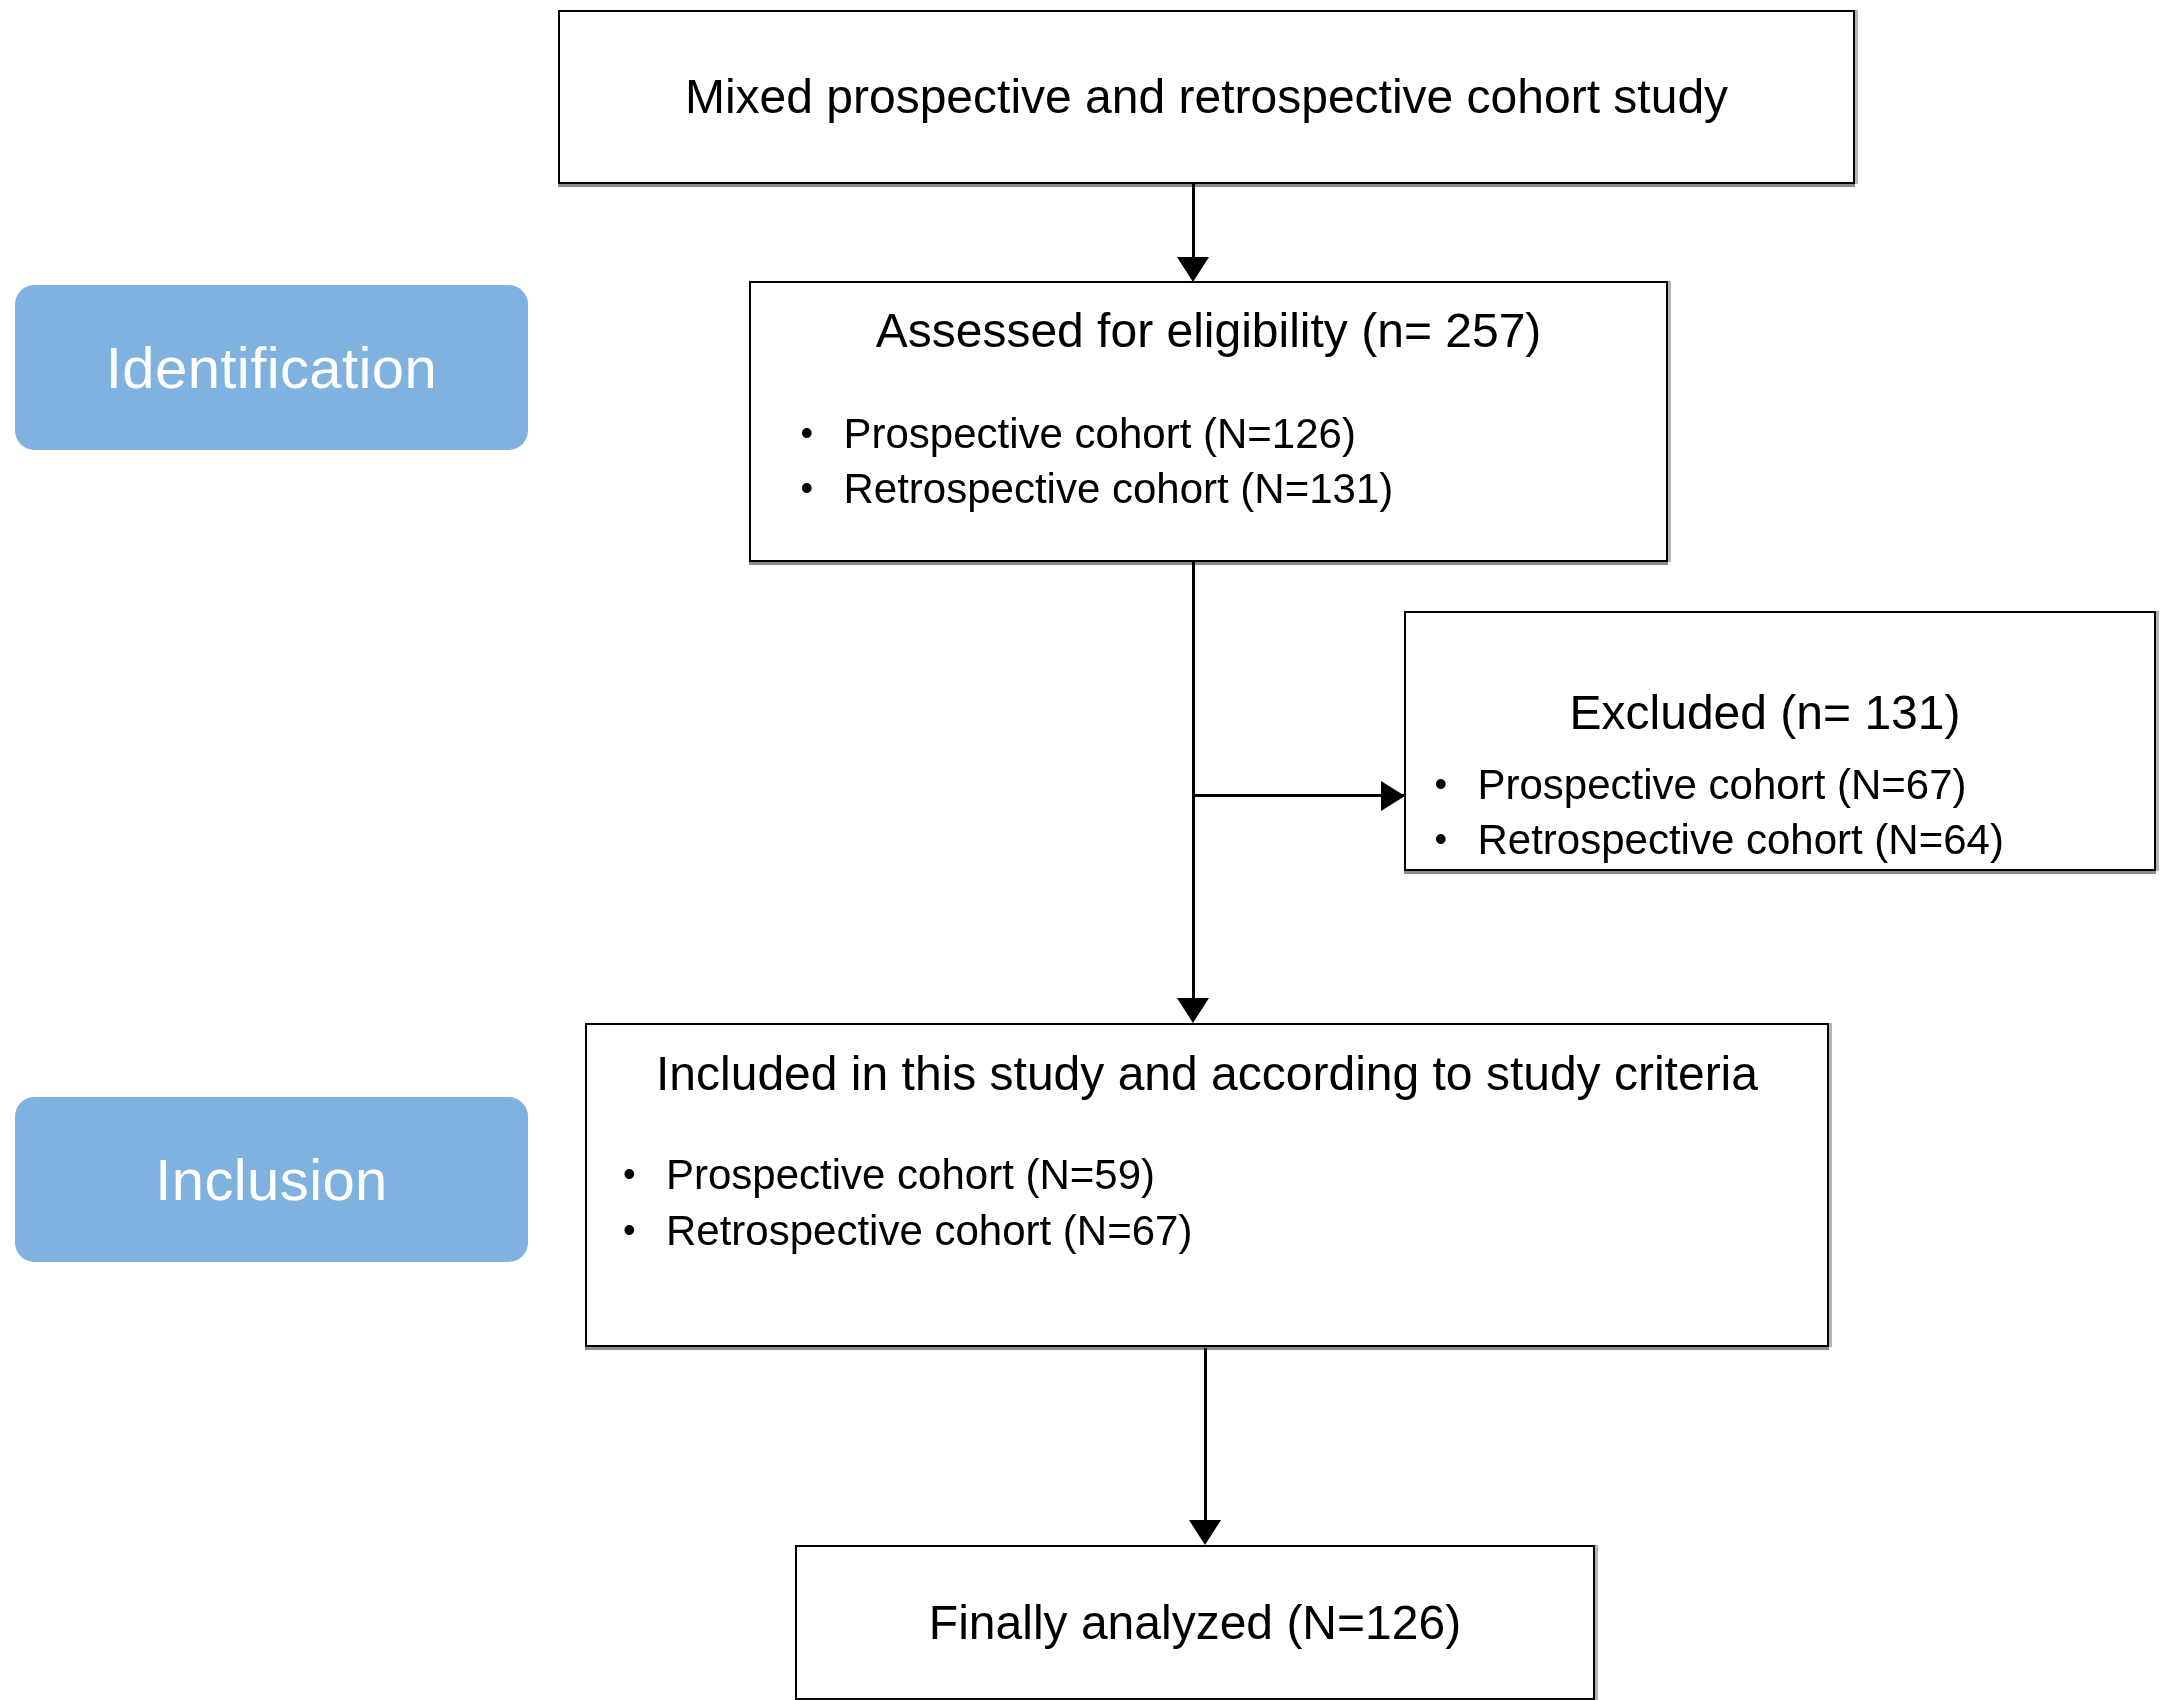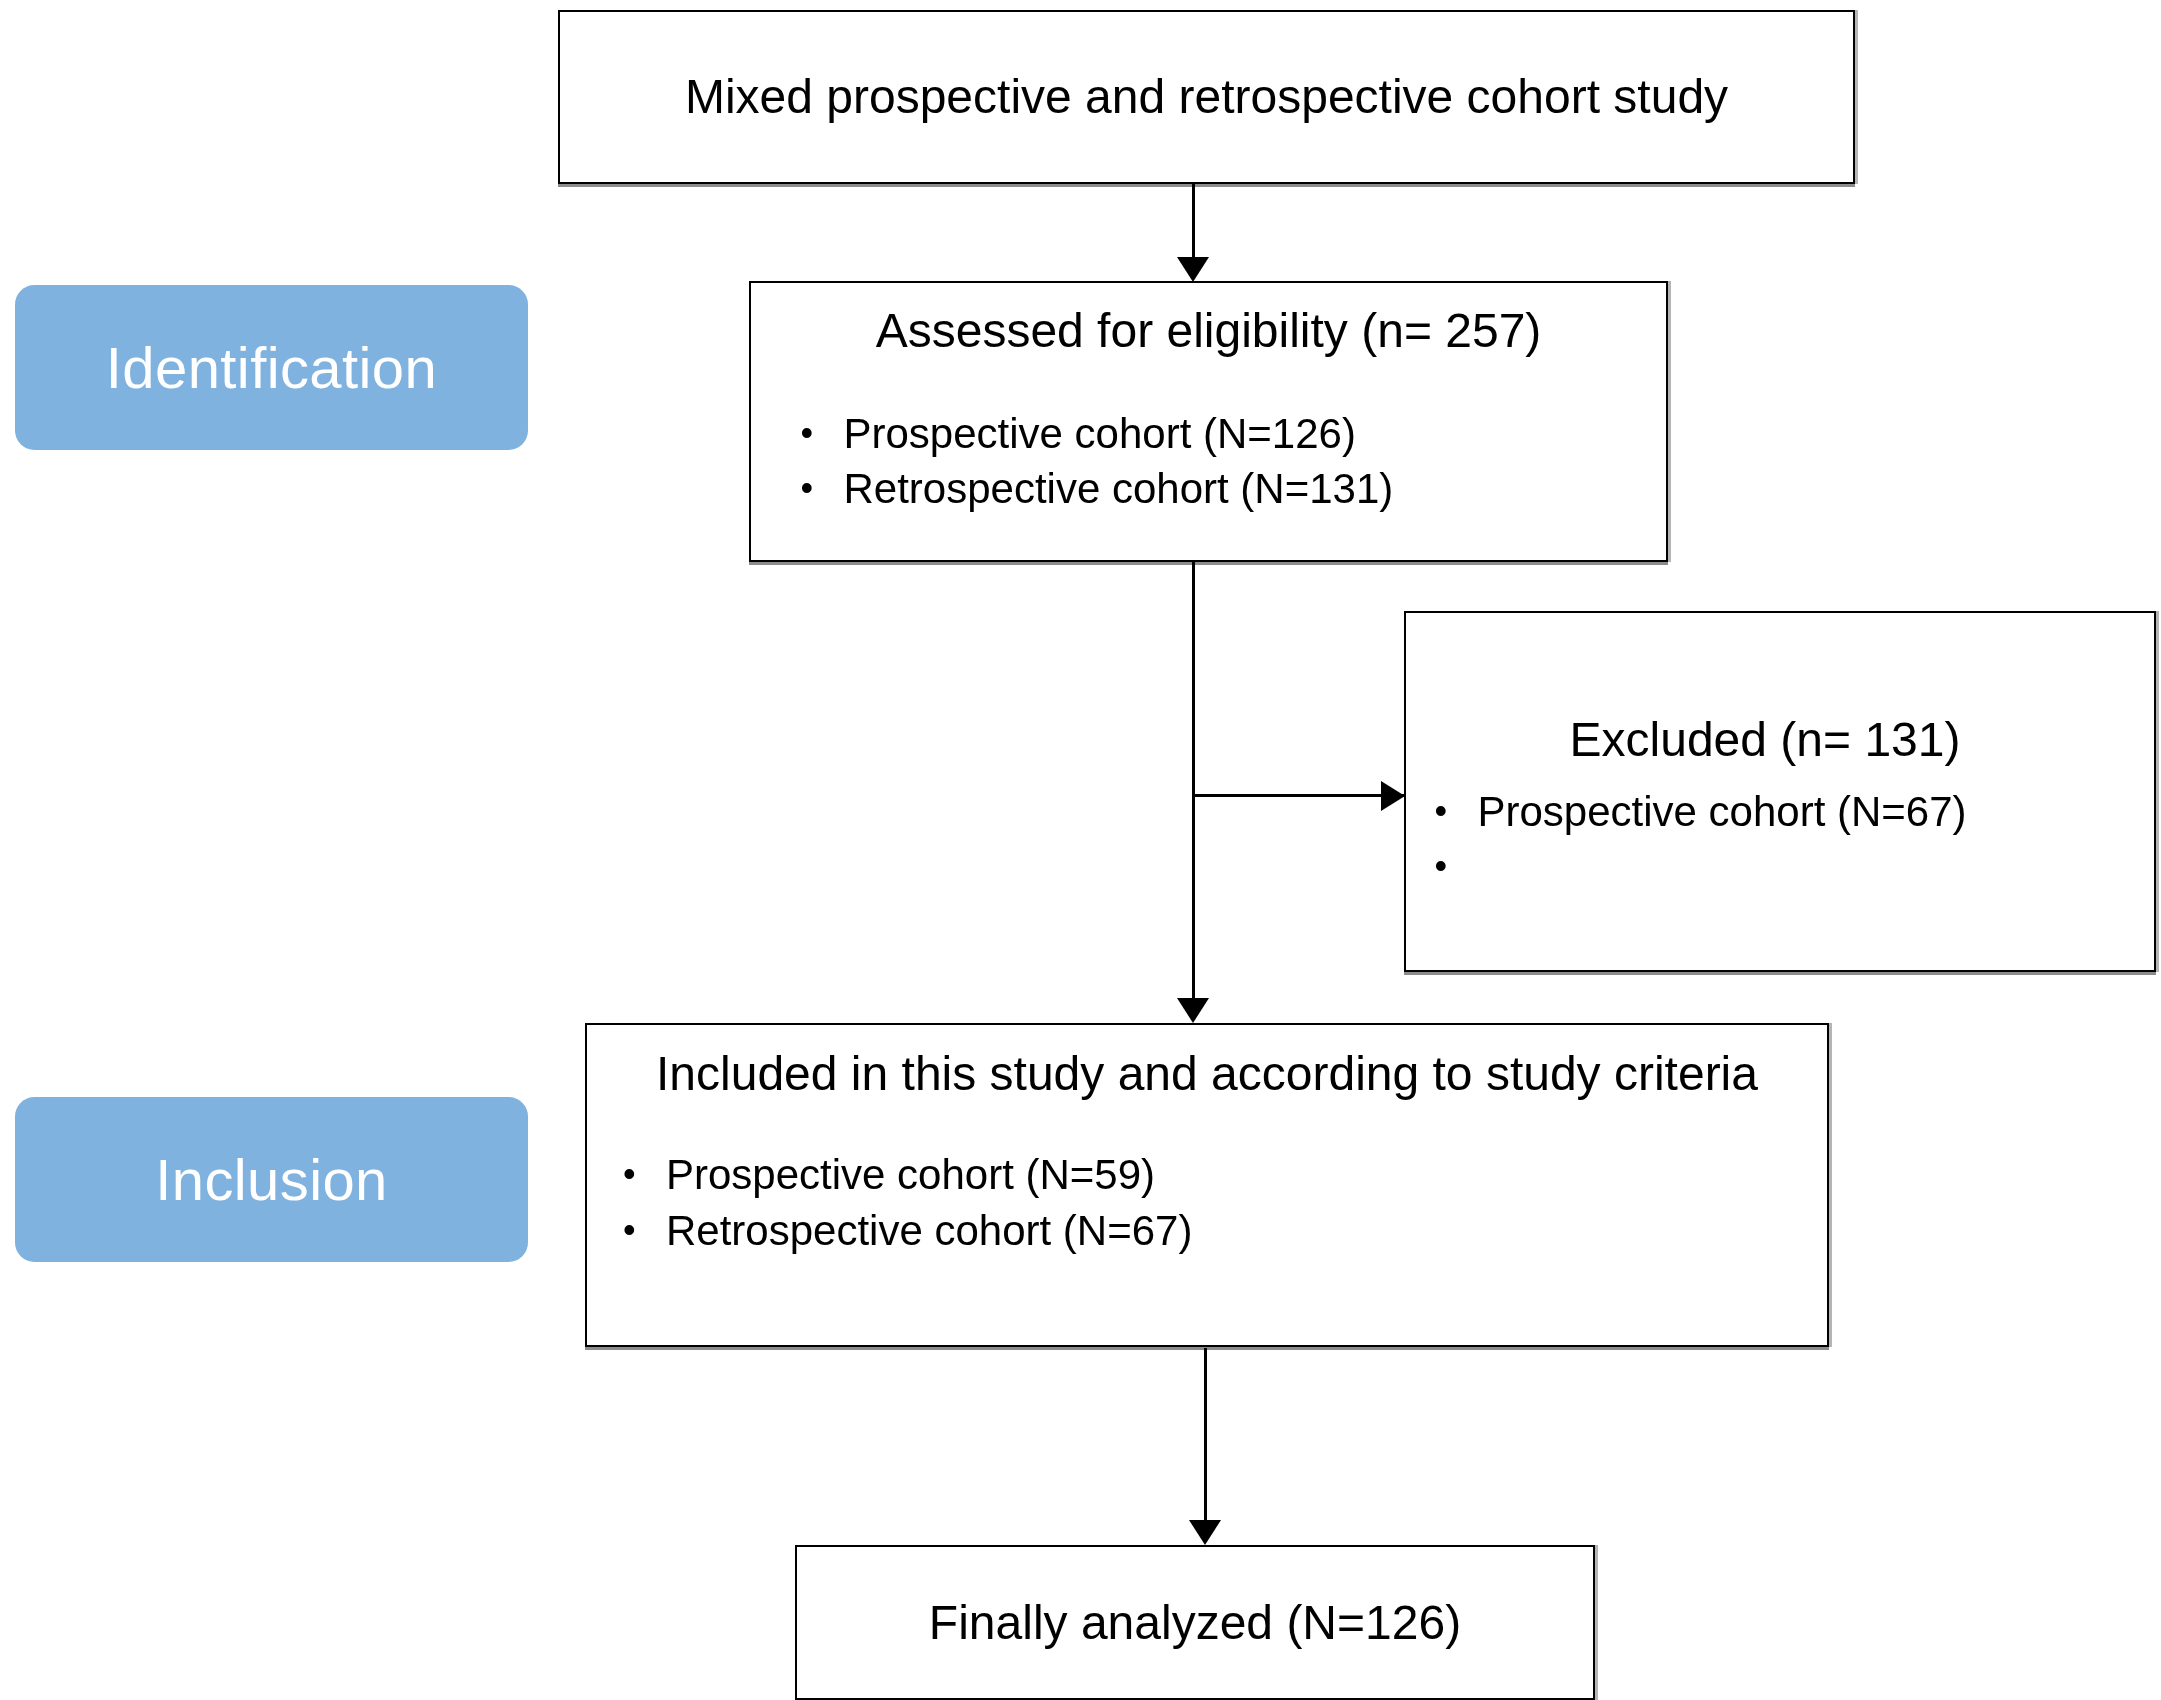--- a/index.html
+++ b/index.html
@@ -91,22 +91,22 @@
     left: 749px; top: 281px;
     width: 919px; height: 281px;
     padding: 19.5px 30px 0 30px;
   }
   #box-eligibility .box-title { text-align: center; }
   #box-eligibility .bullet-list { margin-top: 48px; padding-left: 13.5px; }
 
   
   #box-excluded {
     left: 1404px; top: 611px;
-    width: 752px; height: 361px;
-    padding: 99px 18px 0 18px;
+    width: 752px; height: 260px;
+    padding: 72px 18px 0 18px;
   }
   #box-excluded .box-title { text-align: center; padding-right: 30px; }
   #box-excluded .bullet-list { margin-top: 16.5px; padding-left: 4.5px; }
 
   
   #box-included {
     left: 585px; top: 1023px;
     width: 1244px; height: 324px;
     padding: 21px 30px 0 30px;
   }
@@ -186,20 +186,21 @@
 
   <div class="flow-box" id="box-excluded">
     <div class="box-title">Excluded (n= 131)</div>
     <ul class="bullet-list">
       <li class="bullet-item">
         <span class="bullet-glyph">•</span>
         <span>Prospective cohort (N=67)</span>
       </li>
       <li class="bullet-item">
         <span class="bullet-glyph">•</span>
+        <span>Retrospective cohort (N=64)</span>
       </li>
     </ul>
   </div>
 
   <div class="flow-box" id="box-included">
     <div class="box-title">Included in this study and according to study criteria</div>
     <ul class="bullet-list">
       <li class="bullet-item">
         <span class="bullet-glyph">•</span>
         <span>Prospective cohort (N=59)</span>

